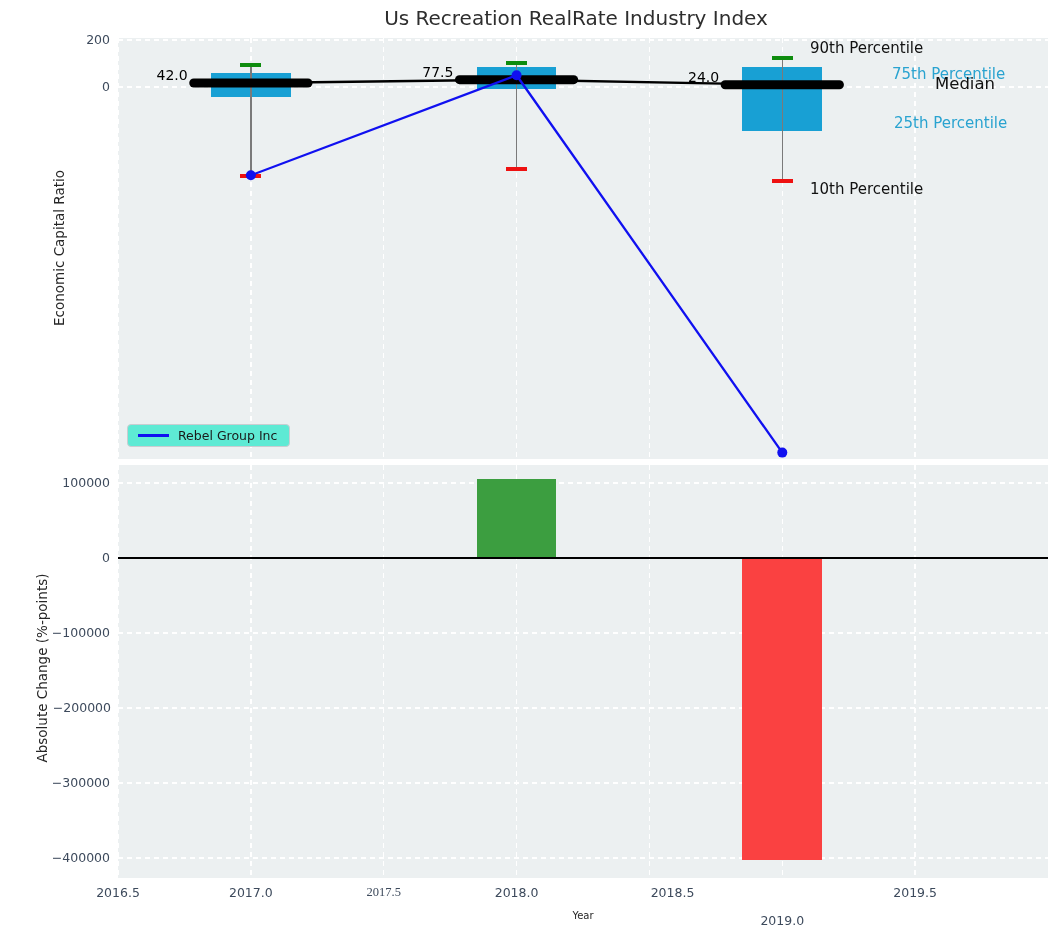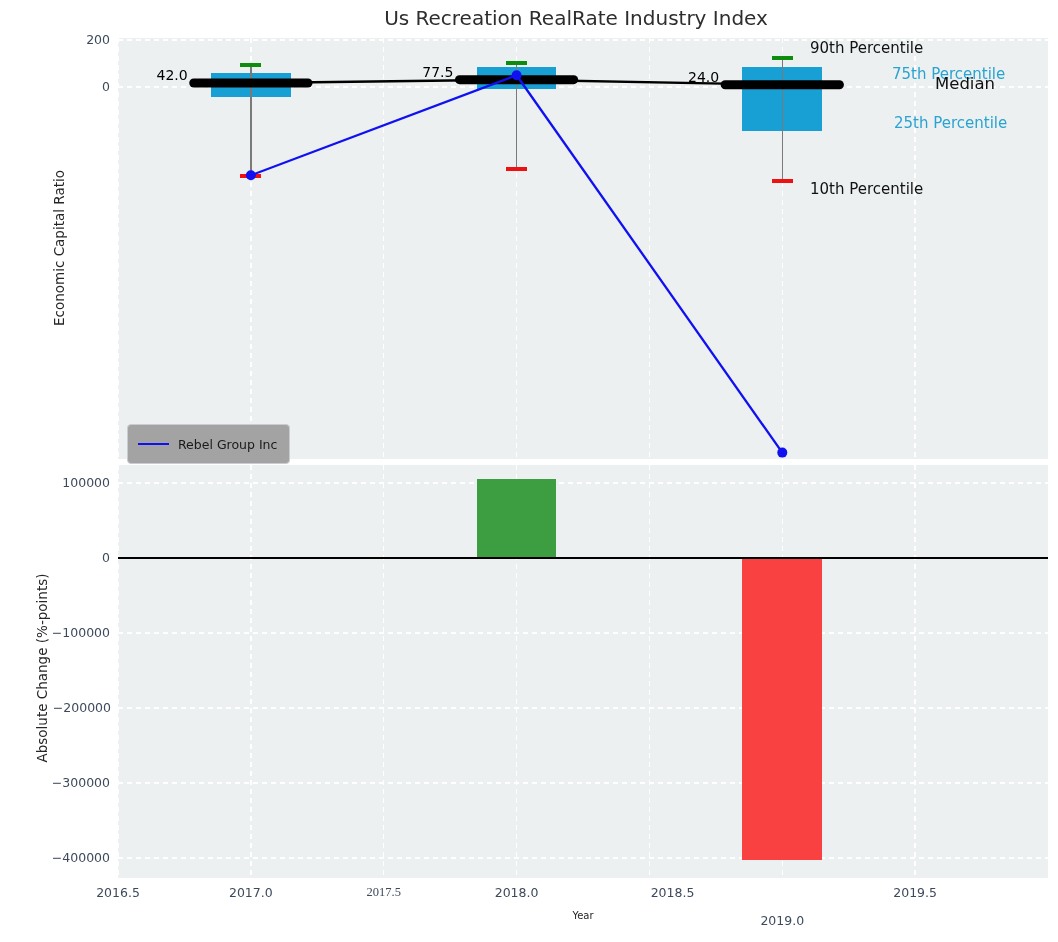--- a/index.html
+++ b/index.html
@@ -19,21 +19,21 @@
   .xlab{position:absolute;left:118px;top:910px;width:930px;text-align:center;font-size:10px;color:#262626;}
   .ann{position:absolute;white-space:nowrap;}
   .ann-large{font-size:15px;color:#111111;}
   .ann-small{font-size:15px;color:#29a3d0;}
   .ann-median{font-size:16.5px;color:#111111;}
   #ann-90{left:810px;top:39px;}
   #ann-75{left:892px;top:65px;}
   #ann-med{left:935px;top:74px;}
   #ann-25{left:894px;top:114px;}
   #ann-10{left:810px;top:180px;}
-  .legend{position:absolute;left:127px;top:424px;height:40px;background:#a3a3a3;border:1px solid #c9cdd1;border-radius:4px;display:flex;align-items:center;padding:0 12px 0 10px;gap:9px;box-sizing:border-box;}
+  .legend{position:absolute;left:127px;top:424px;height:23px;background:#5eead4;border:1px solid #c9cdd1;border-radius:4px;display:flex;align-items:center;padding:0 12px 0 10px;gap:9px;box-sizing:border-box;}
   .legend-line{display:inline-block;width:31px;height:2.6px;background:#1010f0;}
   .legend-label{font-size:12.5px;color:#1a1a1a;}
   .medlabel{position:absolute;font-size:14px;color:#000000;width:64px;text-align:right;}
   #overlay{position:absolute;left:0;top:0;pointer-events:none;}
 </style>
 </head>
 <body>
 
 <div id="figure">
   <div class="chart-title">Us Recreation RealRate Industry Index</div>

